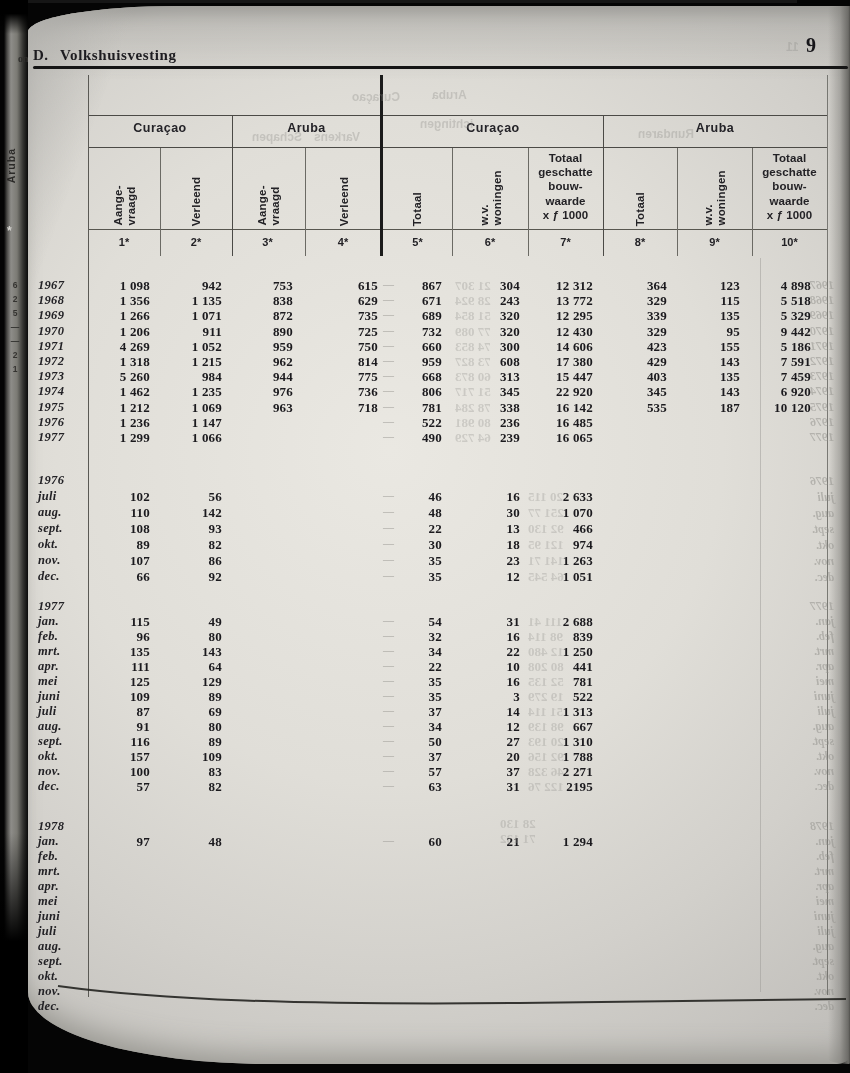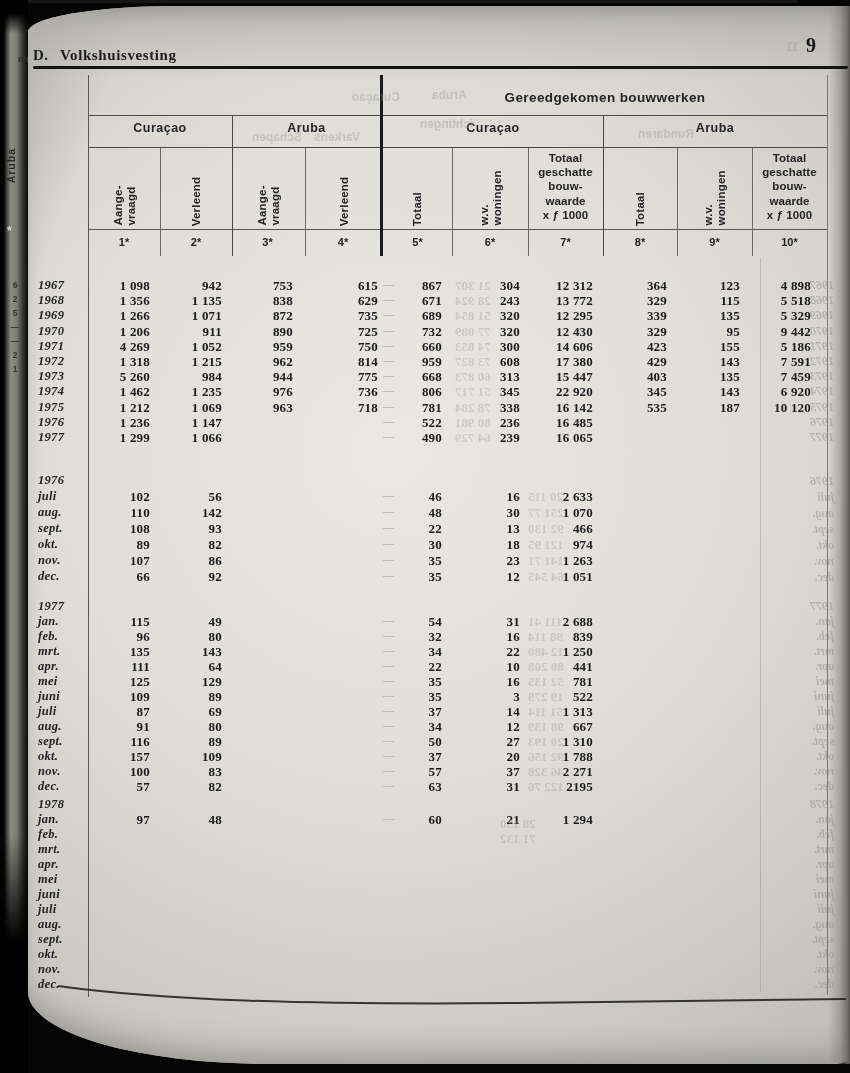--- a/index.html
+++ b/index.html
@@ -65,21 +65,21 @@
   .cell{text-align:right;padding-right:10px;font:700 13px "Liberation Serif",serif;color:#1b1a1e;
     line-height:var(--rh,15.2px);letter-spacing:.2px;white-space:nowrap;}
   .cell.c4{padding-right:5px;}
   .cell.c6{padding-right:8px;}
   .cell.c9{padding-right:12px;}
   .cell.c10{padding-right:16px;}
   .cell.dashcol{text-align:left;padding:0;font:400 11px "Liberation Serif",serif;color:#a19f9a;}
   .cell.lab{text-align:left;padding-left:8px;font:italic 700 12.5px "Liberation Serif",serif;color:#232226;letter-spacing:.3px;}
   .sec-m1976{margin-top:28px;--rh:16px;}
   .sec-m1977{margin-top:14px;--rh:15px;}
-  .sec-m1978{margin-top:3px;--rh:15px;}
+  .sec-m1978{margin-top:25px;--rh:15px;}
   
   .ghostlabels{position:absolute;left:792px;top:278px;width:42px;}
   .glab{font:italic 700 12px "Liberation Serif",serif;color:#8f8e89;opacity:.5;
     transform:scaleX(-1);line-height:var(--rh,15.2px);height:var(--rh,15.2px);filter:blur(.4px);}
   .gword{position:absolute;font:700 12px "Liberation Sans",sans-serif;color:#8d8c88;opacity:.33;
     transform:scaleX(-1);filter:blur(.5px);white-space:nowrap;}
   .gcol{position:absolute;width:110px;text-align:right;transform:scaleX(-1);filter:blur(.6px);opacity:.3;}
   .gcol div{font:700 13px "Liberation Serif",serif;color:#8d8c88;white-space:nowrap;}
   
   .bottomline{position:absolute;left:0;top:0;pointer-events:none;}
@@ -121,21 +121,20 @@
   <div class="vline v-ghost"></div>
   <div class="vline v-h" style="left:232px;"></div>
   <div class="vline v-h" style="left:603px;"></div>
   <div class="vline v-s" style="left:160px;"></div>
   <div class="vline v-s" style="left:305px;"></div>
   <div class="vline v-s" style="left:452px;"></div>
   <div class="vline v-s" style="left:528px;"></div>
   <div class="vline v-s" style="left:677px;"></div>
   <div class="vline v-s" style="left:752px;"></div>
 
-  <div class="ghead" style="left:383px;width:444px;">Gereedgekomen bouwwerken</div>
   <div class="rhead" style="left:88px;width:144px;">Curaçao</div>
   <div class="rhead" style="left:232px;width:149px;">Aruba</div>
   <div class="rhead" style="left:383px;width:220px;">Curaçao</div>
   <div class="rhead" style="left:603px;width:224px;">Aruba</div>
 
   <div class="vhead" style="left:85px;top:174px;width:78px;">
     <span>Aange-</span><br>
     <span>vraagd</span>
   </div>
   <div class="vhead" style="left:157px;top:181px;width:78px;">

